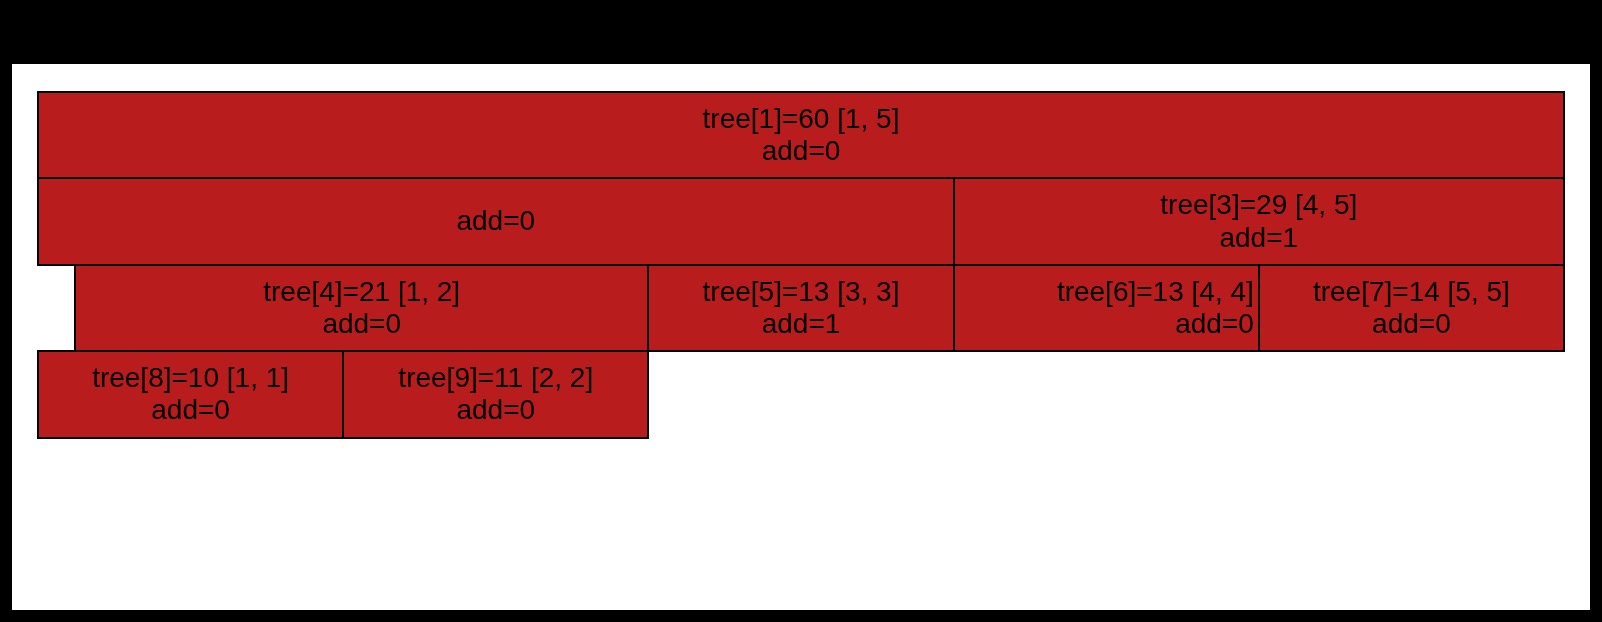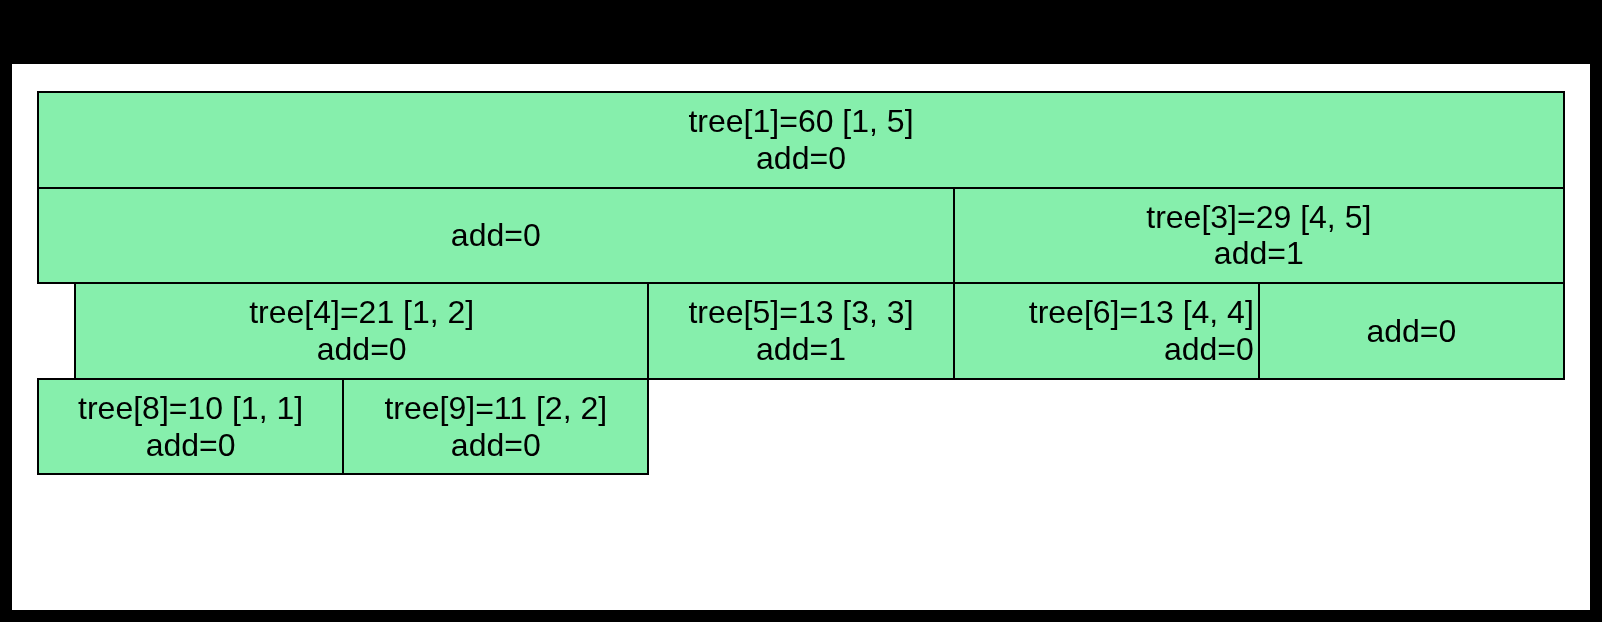--- a/index.html
+++ b/index.html
@@ -31,24 +31,24 @@
     width: 100%;
   }
   .node {
     border: 2px solid #000;
     display: flex;
     flex-direction: column;
     align-items: center;
     justify-content: center;
     line-height: 1.15;
     padding: 10px 4px;
-    font-size: 32px;
+    font-size: 28px;
     color: #000;
     margin: -1px; 
-    background: #86efac;
+    background: #b91c1c;
   }
   .label-line, .add-line { white-space: nowrap; }
 </style>
 </head>
 <body>
 
 <div class="page">
   <div class="panel">
     <div class="tree">
 
@@ -71,20 +71,21 @@
       </div>
       <div class="row3 node" style="grid-column: 3 / span 1;">
         <span class="label-line">tree[5]=13 [3, 3]</span>
         <span class="add-line">add=1</span>
       </div>
       <div class="row3 node" style="grid-column: 4 / span 1; align-items: flex-end;">
         <span class="label-line">tree[6]=13 [4, 4]</span>
         <span class="add-line">add=0</span>
       </div>
       <div class="row3 node" style="grid-column: 5 / span 1;">
+        <span class="label-line">tree[7]=14 [5, 5]</span>
         <span class="add-line">add=0</span>
       </div>
 
       <div class="row4 node" style="grid-column: 1 / span 1;">
         <span class="label-line">tree[8]=10 [1, 1]</span>
         <span class="add-line">add=0</span>
       </div>
       <div class="row4 node" style="grid-column: 2 / span 1; align-items: center;">
         <span class="label-line">tree[9]=11 [2, 2]</span>
         <span class="add-line">add=0</span>

